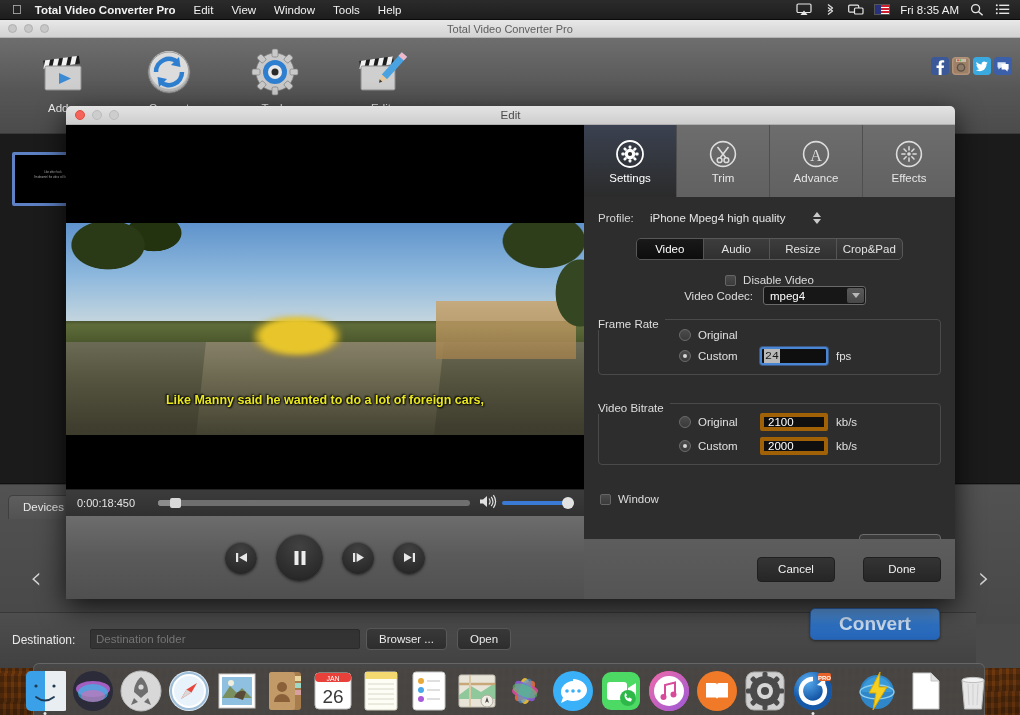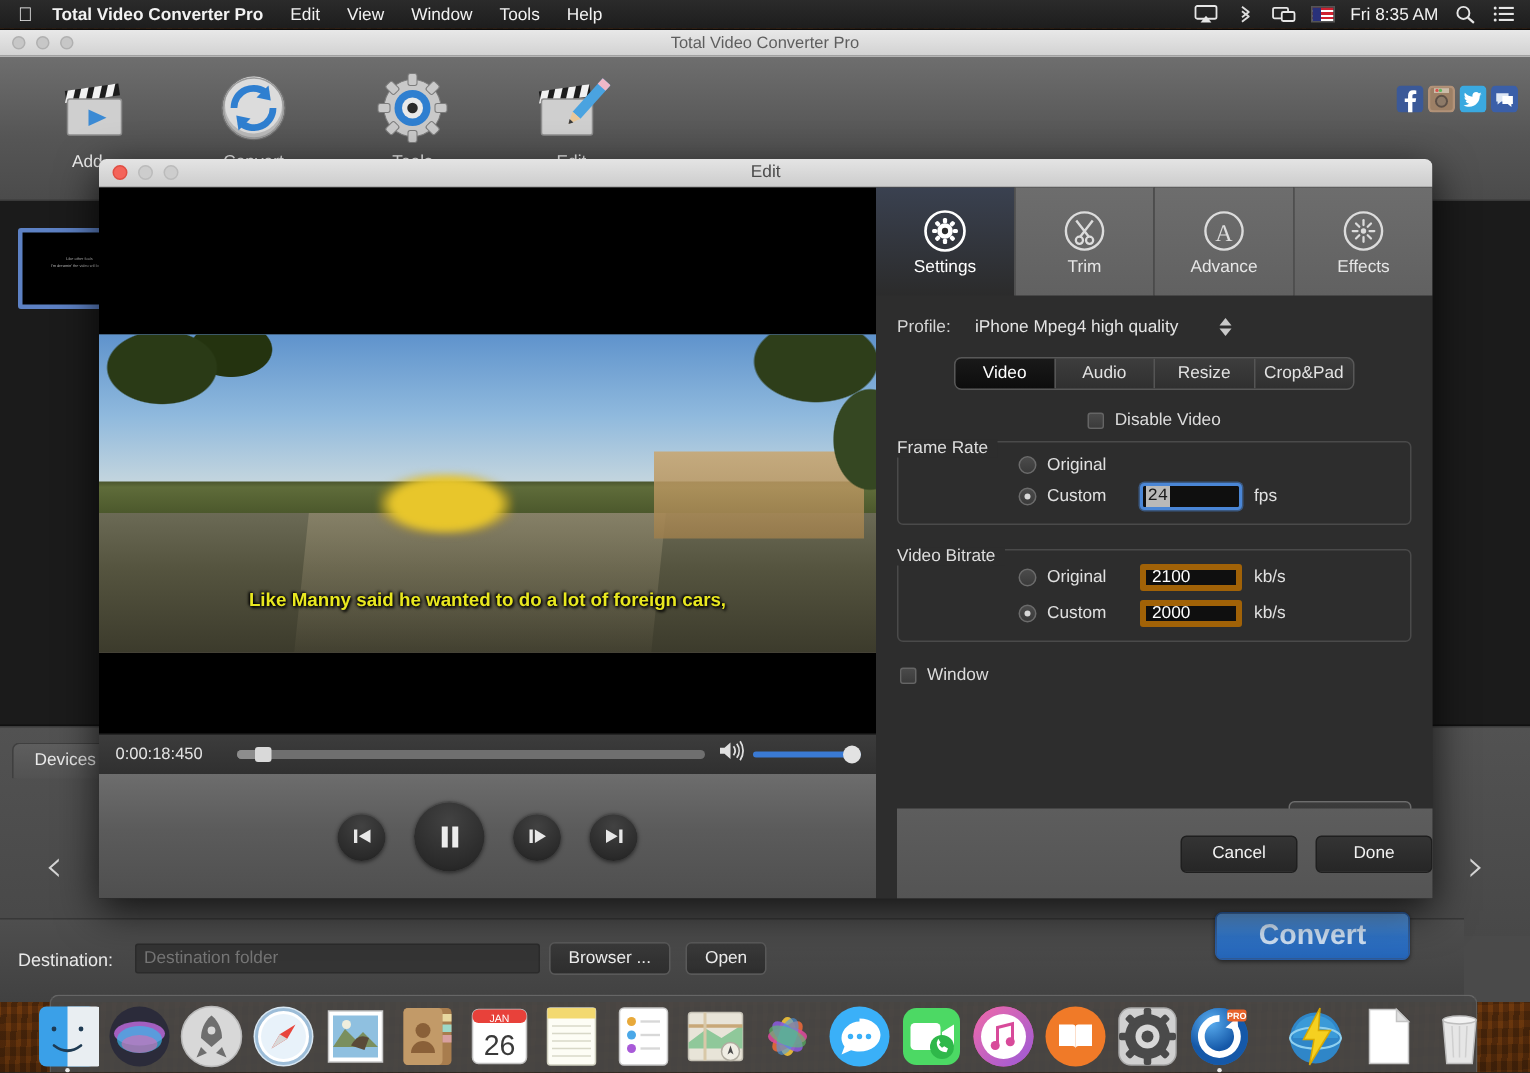--- a/index.html
+++ b/index.html
@@ -365,21 +365,21 @@
   .combo-arrow {
     position: absolute; right: 1px; top: 1px; width: 17px; height: 15px;
     background: linear-gradient(180deg, #5a5a5a 0%, #484848 100%);
     border-radius: 2px; display: flex; align-items: center; justify-content: center;
   }
   .ca-tri {
     width: 0; height: 0; border-left: 4px solid transparent;
     border-right: 4px solid transparent; border-top: 5px solid #b8b8b8;
   }
 
-  .group { position: relative; margin-bottom: 16px; }
+  .group { position: relative; margin-bottom: 28px; }
   .group-title {
     position: absolute; left: 0; top: -1px;
     background: #2d2d2d; padding-right: 6px; color: #dedede; font-size: 11.5px;
   }
   .group-box {
     border: 1px solid #4a4a4a; border-radius: 4px;
     margin-top: 8px; padding: 9px 0 9px 0;
   }
   .opt-row { display: flex; align-items: center; margin: 0 0 6px 80px; }
   .opt-row:last-child { margin-bottom: 0; }
@@ -420,24 +420,24 @@
   .apply-lbl { color: #e0e0e0; }
   .saveas {
     margin-left: auto; width: 82px; height: 23px;
     background: linear-gradient(180deg, #3c3c3c 0%, #2e2e2e 100%);
     border: 1px solid #6d6d6d; border-radius: 4px;
     color: #ededed; font-size: 11.5px; cursor: default;
     font-family: "Liberation Sans", sans-serif;
   }
 
   .dlg-footer {
-    position: absolute; left: 532px; bottom: 0; width: 371px; height: 60px;
+    position: absolute; left: 518px; bottom: 0; width: 371px; height: 60px;
     background: linear-gradient(180deg, #5d5d5d 0%, #545454 100%);
     display: flex; align-items: center; justify-content: flex-end;
-    gap: 12px; padding-right: 14px;
+    gap: 28px; padding-right: 14px;
   }
   .foot-btn {
     width: 78px; height: 25px;
     background: linear-gradient(180deg, #343434 0%, #262626 100%);
     border: 1px solid #1f1f1f; border-radius: 4px;
     color: #f2f2f2; font-size: 11.5px; cursor: default;
     font-family: "Liberation Sans", sans-serif;
   }
 
   
@@ -795,20 +795,29 @@
             <div class="seg">Audio</div>
             <div class="seg">Resize</div>
             <div class="seg">Crop&amp;Pad</div>
           </div>
 
           <div class="cb-row">
             <span class="checkbox"></span>
             <span>Disable Video</span>
           </div>
 
+          <div class="codec-row">
+            <span class="codec-label">Video Codec:</span>
+            <div class="combo">
+              <span>mpeg4</span>
+              <span class="combo-arrow">
+                <span class="ca-tri"></span>
+              </span>
+            </div>
+          </div>
 
           <div class="group">
             <span class="group-title">Frame Rate</span>
             <div class="group-box">
               <div class="opt-row">
                 <span class="radio"></span>
                 <span class="opt-label">Original</span>
               </div>
               <div class="opt-row">
                 <span class="radio sel"></span>

